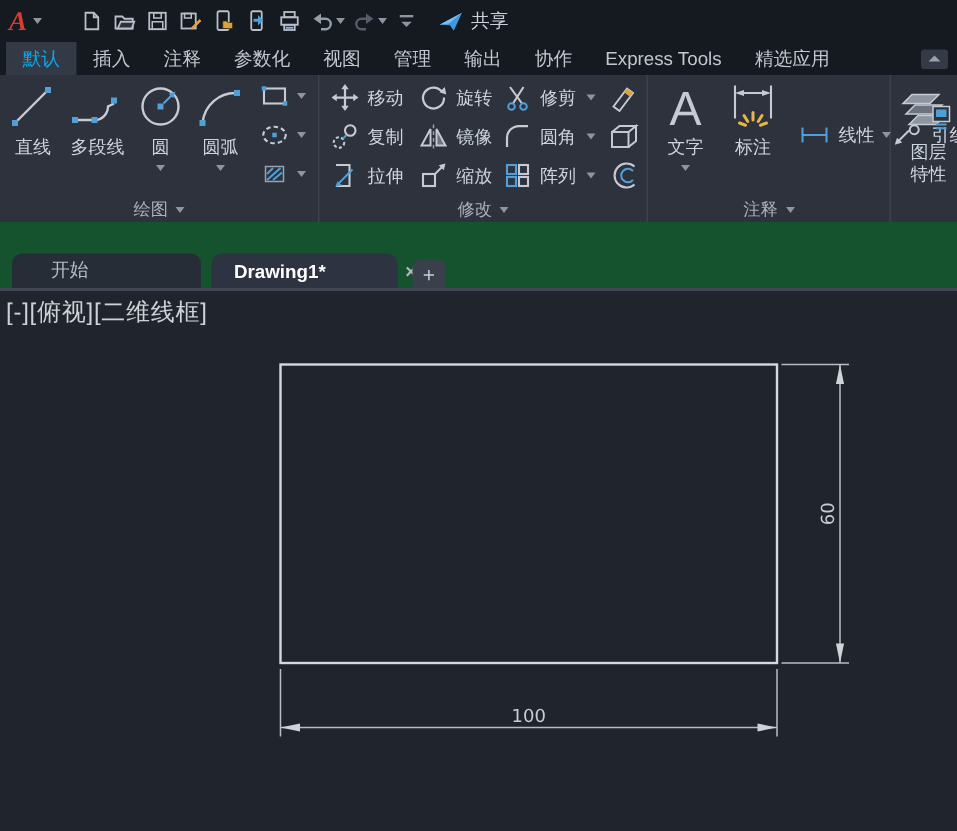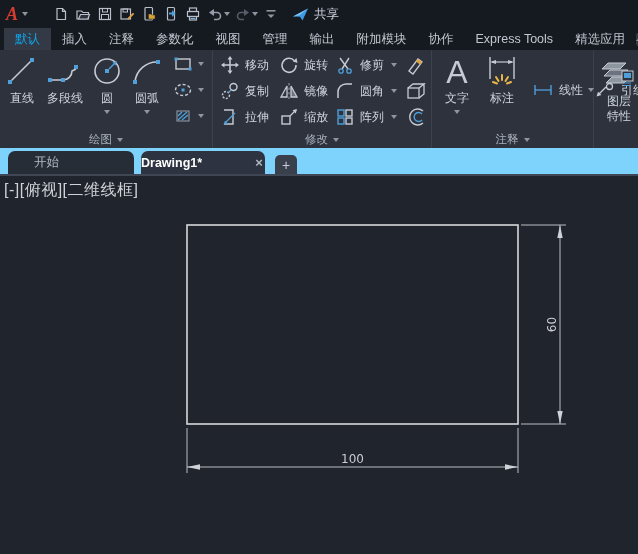--- a/index.html
+++ b/index.html
@@ -50,24 +50,24 @@
 
   .p-anno { width:162px; }
   .p-anno .panel-body { padding-left:8px; gap:8px; }
   .anno-col { display:flex; flex-direction:row; justify-content:space-between; padding:6px 0 7px 2px; }
 
   .p-layers { flex:1; border-right:none; }
   .p-layers .panel-body { justify-content:flex-start; padding-left:6px; }
   .layers-lbl { text-align:center; line-height:15px; }
 
   
-  .filetabs { height:26px; background:#7dd3fc; display:flex; align-items:flex-end; padding-left:8px;text-align:center; }
+  .filetabs { height:44px; background:#14532d; display:flex; align-items:flex-end; padding-left:8px;text-align:center; }
   .ftab { height:23px; display:flex; align-items:center; border-radius:7px 7px 0 0; cursor:pointer; }
   .ftab-start { width:126px; background:#272d37; color:#b4bbc6; font-size:12.5px; padding-left:26px; }
-  .ftab-active { width:124px; background:#2d3340; color:#ffffff; font-weight:bold; font-size:12.5px; margin-left:7px; justify-content:space-between;gap:43px; }
+  .ftab-active { width:124px; background:#2d3340; color:#ffffff; font-weight:bold; font-size:12.5px; padding-left:15px; margin-left:7px; justify-content:space-between;gap:43px; }
   .ftab-close { font-weight:bold; color:#b2b8c2; font-size:13px; padding:0 10px; cursor:pointer; }
   .ftab-add { width:22px; height:19px; background:#39404c; border-radius:5px 5px 0 0; color:#c6ccd6; font-size:14px; display:flex; align-items:center; justify-content:center; margin-left:10px; cursor:pointer; }
   .tabstrip { height:2px; background:#404653; }
 
   
   .canvas { position:relative; width:638px; height:378px; background:#20242c; }
   .vp-label { position:absolute; left:4px; top:4px; font-size:16px; color:#ced2d8; cursor:pointer; letter-spacing:0.5px; }
   .canvas svg { position:absolute; inset:0; }
 
   svg.ic { display:block; }
@@ -182,21 +182,20 @@
   </div>
 
   <div class="ribbon-tabs">
     <span class="rtab active">默认</span>
     <span class="rtab">插入</span>
     <span class="rtab">注释</span>
     <span class="rtab">参数化</span>
     <span class="rtab">视图</span>
     <span class="rtab">管理</span>
     <span class="rtab">输出</span>
-    <span class="rtab">附加模块</span>
     <span class="rtab">协作</span>
     <span class="rtab">Express Tools</span>
     <span class="rtab">精选应用</span>
     <span class="ribbon-collapse">
         <span class="tri-up"></span>
       </span>
   </div>
 
   <div class="ribbon">
 

